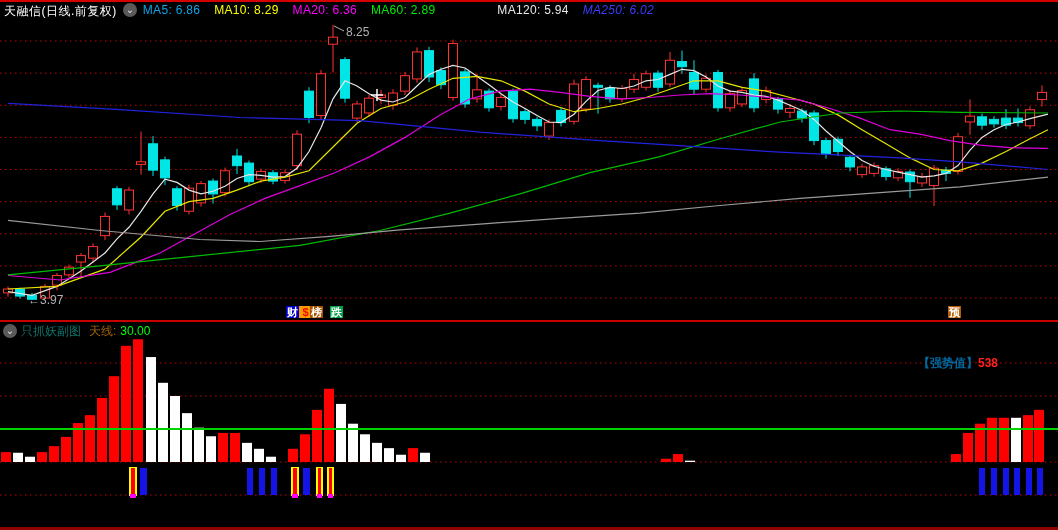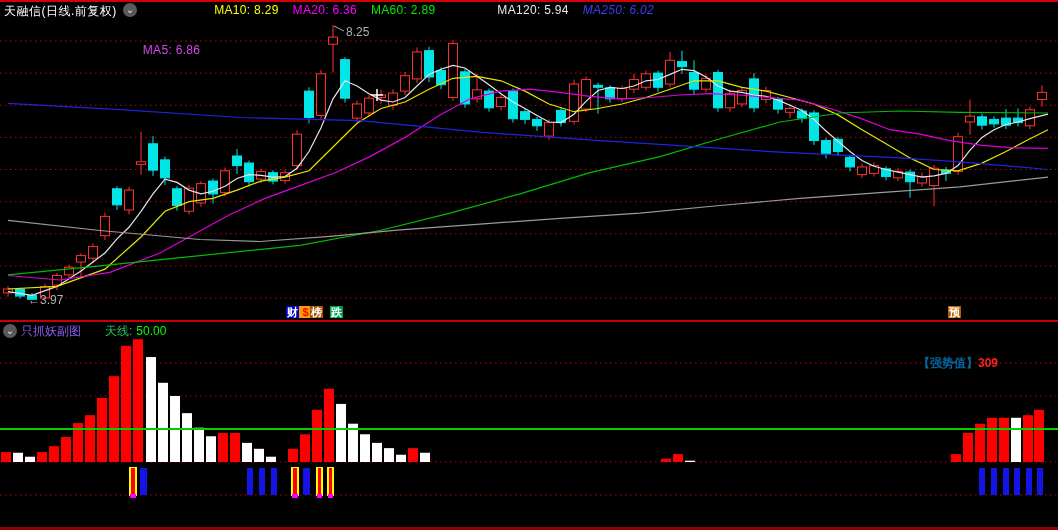--- a/index.html
+++ b/index.html
@@ -10,40 +10,40 @@
   .bottom-border{position:absolute;left:0;top:527px;width:1058px;height:3px;background:#8f0000}
   .main-header{position:absolute;left:4px;top:3px;height:17px;display:flex;align-items:flex-start;
                font-size:12px;white-space:nowrap;z-index:5}
   .chart-title{color:#ffffff;letter-spacing:0.5px}
   .collapse-btn{width:14px;height:14px;border-radius:50%;background:#5a5a5a;color:#e0e0e0;
                 font-size:10px;line-height:13px;text-align:center;margin:0 6px;flex:0 0 auto}
   .legend{display:flex;gap:14px}
   .legend span{letter-spacing:0.3px}
   .sub-header{position:absolute;left:3px;top:323px;height:16px;display:flex;align-items:center;
               font-size:12px;white-space:nowrap;z-index:5}
-  .sub-title{color:#8b5cf6;margin-right:24px}
-  .param-label{color:#22c55e}
+  .sub-title{color:#0f766e;margin-right:8px}
+  .param-label{color:#a16207}
   .param-value{color:#00ff00;margin-left:4px}
   .badge{position:absolute;top:306px;height:12px;min-width:11px;padding:0 1px;color:#fff;
          font-size:11px;line-height:12px;text-align:center;font-weight:bold;z-index:6}
   .strength{position:absolute;left:918px;top:355px;font-size:12px;font-weight:bold;z-index:6}
   .strength .lbl{color:#0369a1}
   .strength .val{color:#ff2020}
   svg{position:absolute;left:0;top:0;z-index:1}
 </style>
 </head>
 <body>
 
 <div class="top-border"></div>
 
 <div class="main-header">
   <span class="chart-title">天融信(日线.前复权)</span>
   <span class="collapse-btn">⌄</span>
   <span class="legend" id="ma-legend">
-      <span style="color: #d946ef; margin-top: 40px;">MA5: 6.86</span>
+      <span style="color: #0ea5e9;">MA5: 6.86</span>
       <span style="color: rgb(255, 255, 0);">MA10: 8.29</span>
       <span style="color: rgb(255, 0, 255);">MA20: 6.36</span>
       <span style="color: rgb(0, 238, 0);">MA60: 2.89</span>
       <span style="color: rgb(232, 232, 232); margin-left: 48px;">MA120: 5.94</span>
       <span style="color: rgb(60, 60, 255); font-style: italic;">MA250: 6.02</span>
     </span>
 </div>
 
 <svg id="chart-svg" width="1058" height="530">
     <line x1="0" y1="298" x2="1058" y2="298" stroke="#c40000" stroke-width="1" stroke-dasharray="1.5 3.5"></line>
@@ -323,20 +323,20 @@
     <div class="badge" style="left: 330px; background: rgb(0, 160, 74); color: rgb(255, 255, 255);">跌</div>
     <div class="badge" style="left: 948px; background: rgb(184, 92, 0); color: rgb(255, 255, 255);">预</div>
   </div>
 
 <div class="divider"></div>
 
 <div class="sub-header">
   <span class="collapse-btn" style="margin:0 4px 0 0">⌄</span>
   <span class="sub-title">只抓妖副图</span>
   <span class="param-label">天线:</span>
-  <span class="param-value">50.00</span>
+  <span class="param-value">30.00</span>
 </div>
 
 <div class="strength">
-  <span class="lbl">【强势值】</span><span class="val">309</span>
+  <span class="lbl">【强势值】</span><span class="val">538</span>
 </div>
 
 <div class="bottom-border"></div>
 
 </body></html>

